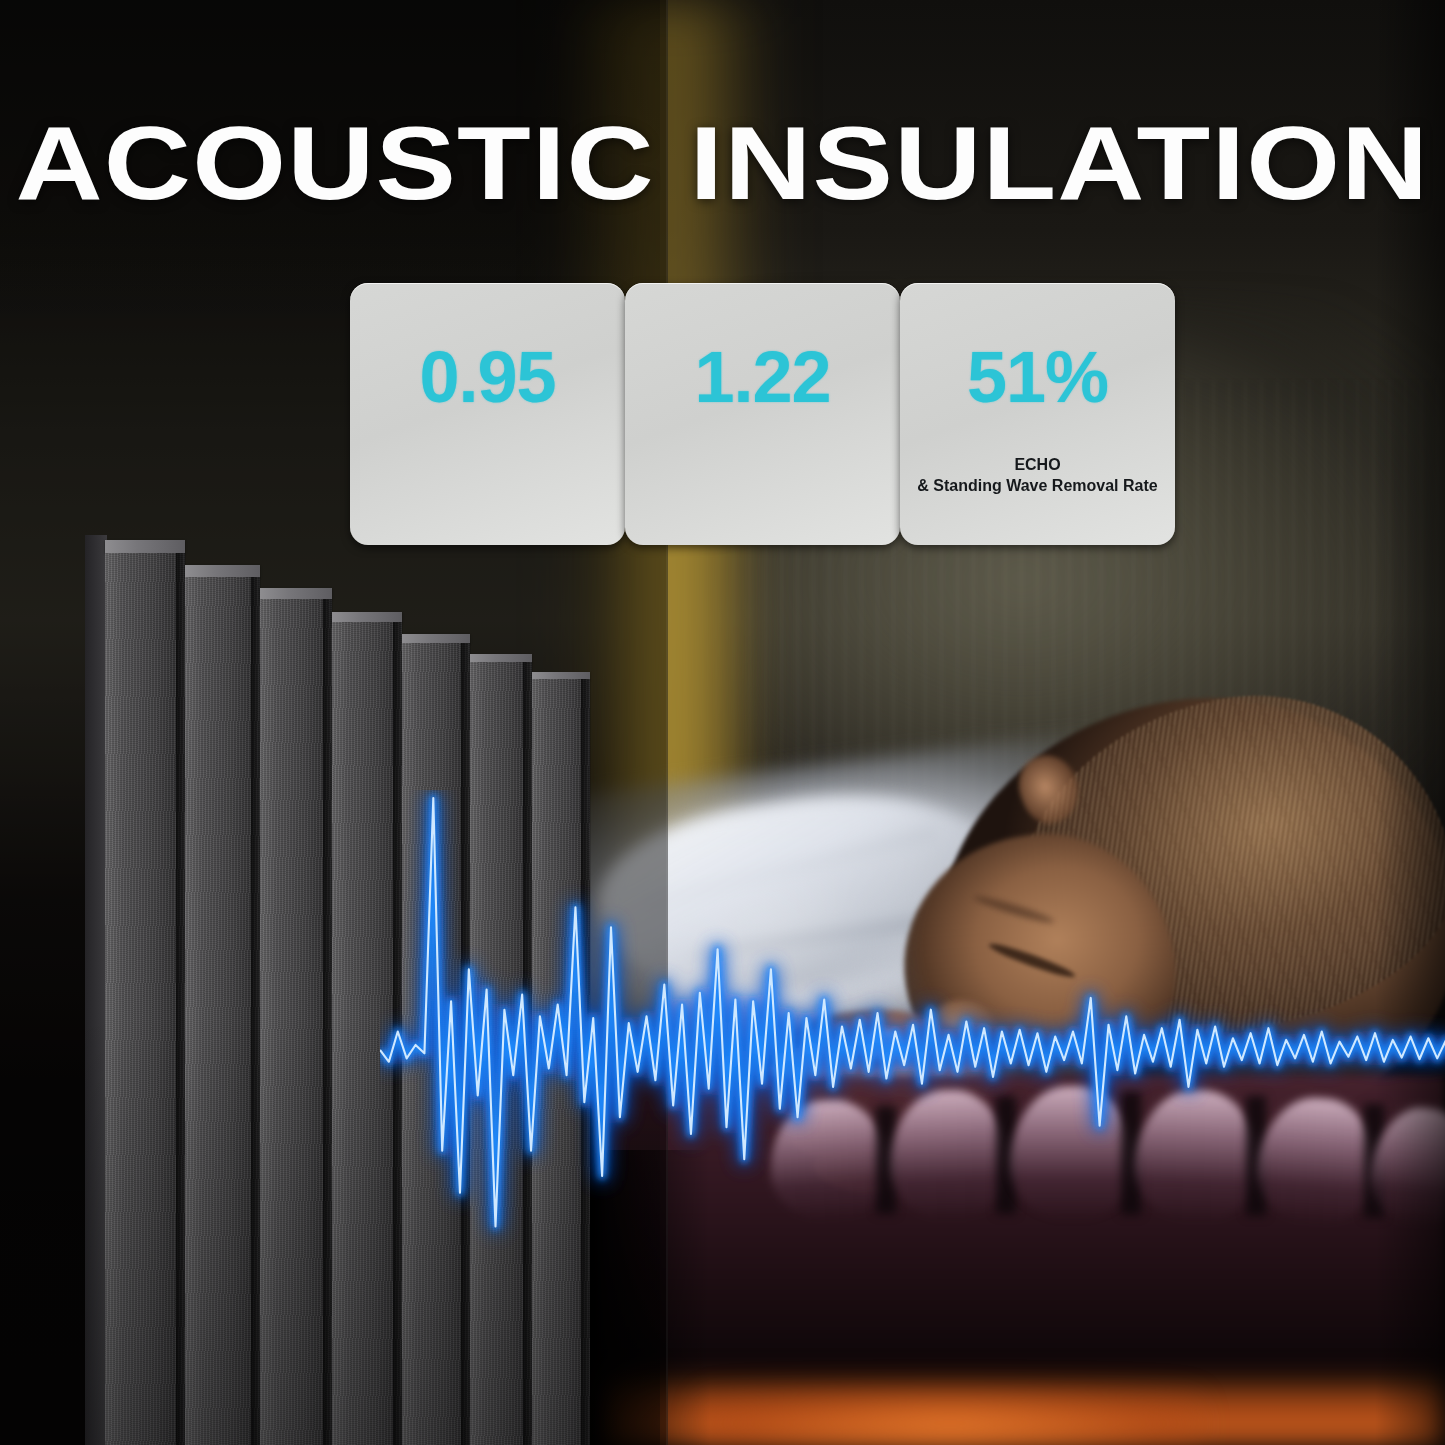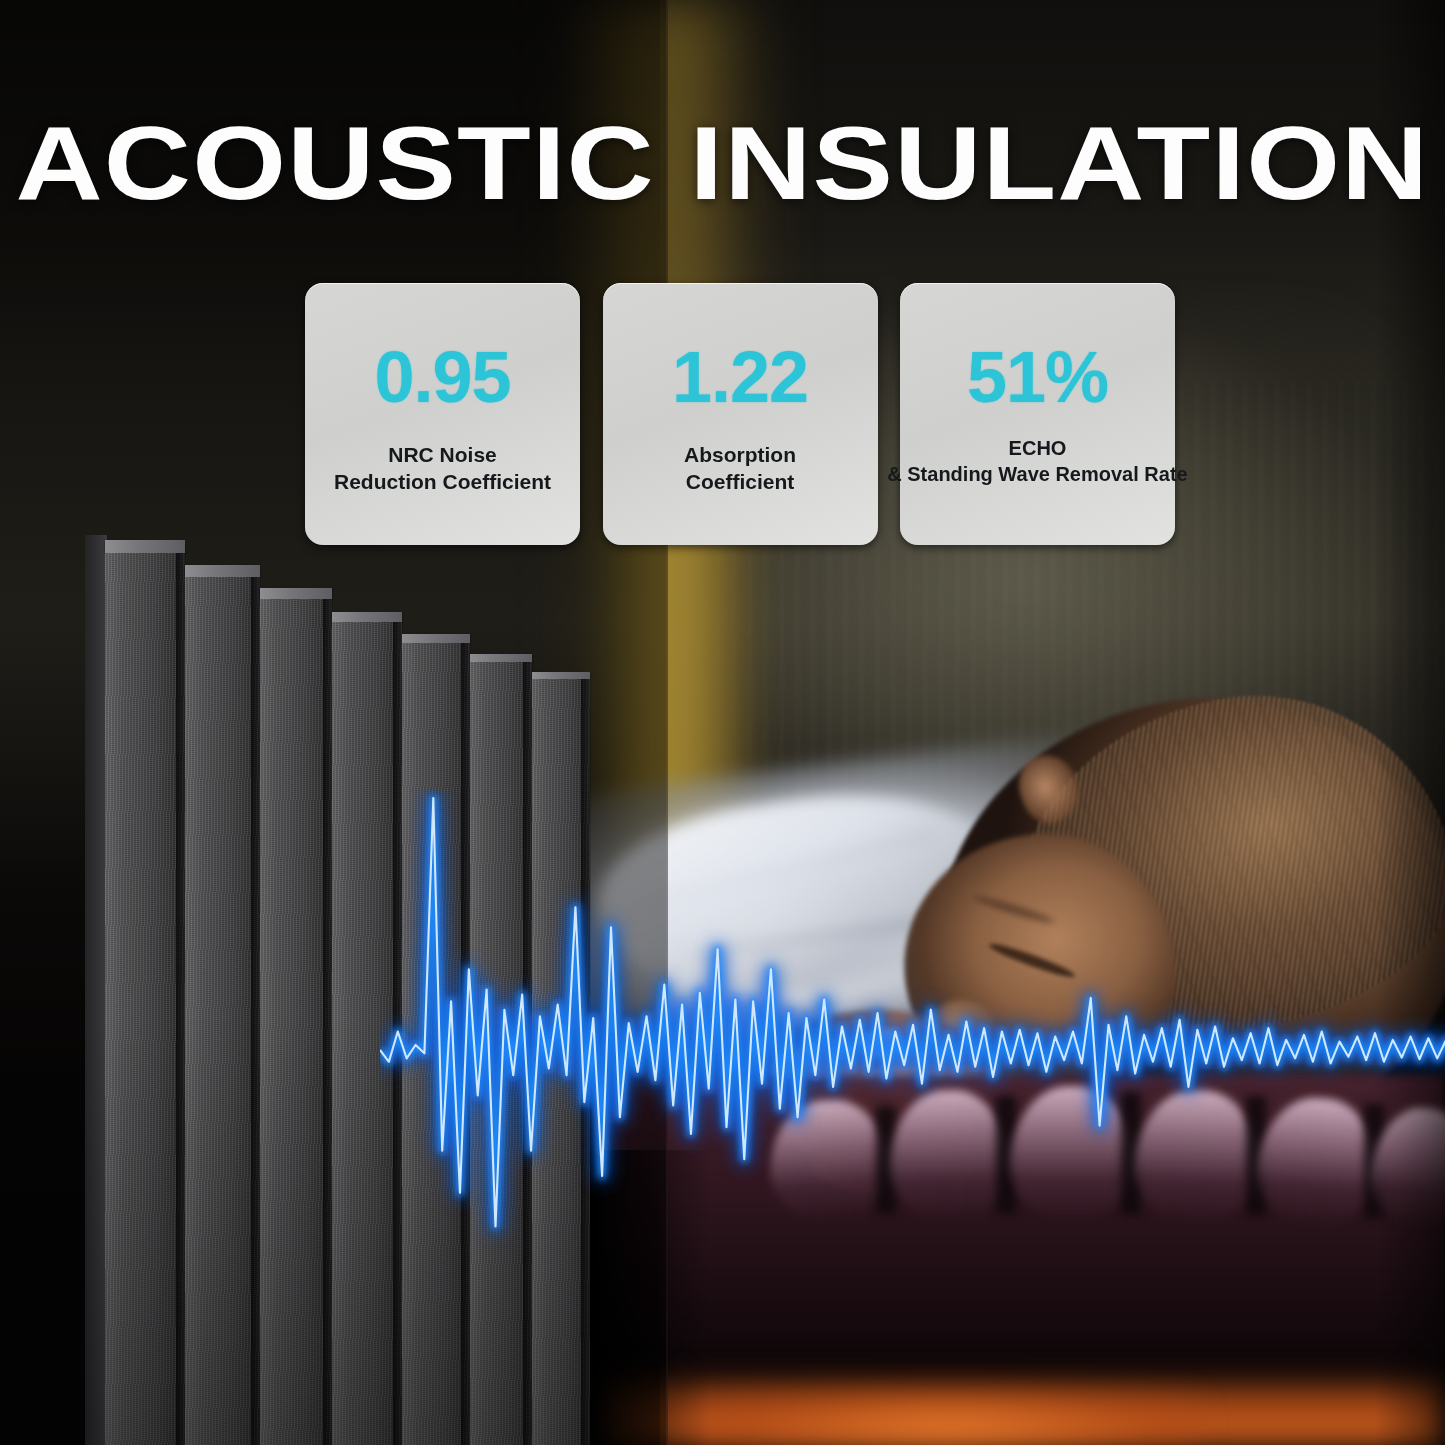--- a/index.html
+++ b/index.html
@@ -347,21 +347,21 @@
     transform:scaleX(1.16);
     transform-origin:50% 50%;
     white-space:nowrap;
     text-shadow:0 2px 10px rgba(0,0,0,.6);
   }
 
   
   .cards{
     position:absolute; left:305px; top:283px;
     width:870px; height:262px;
-    display:flex; justify-content:space-between;
+    display:flex; justify-content:flex-end;
   }
   .card{
     width:275px; height:262px;
     border-radius:18px;
     background:linear-gradient(160deg,#d6d7d5 0%, #cfd0ce 45%, #e2e3e1 100%);
     box-shadow:0 3px 9px rgba(0,0,0,.55), inset 0 1px 0 rgba(255,255,255,.7);
     display:flex; flex-direction:column;
     align-items:center;
     position:relative;
   }
@@ -380,21 +380,21 @@
     left:-16px; right:-16px;
     top:158px;
     text-align:center;
     color:#16191c;
     font-family:"Liberation Sans", sans-serif;
     font-weight:bold;
     font-size:21px;
     line-height:1.3;
     white-space:pre-line;
   }
-  .card-3 .card-label{ font-size:20px; top:152px; }
+  .card-3 .card-label{ font-size:16px; top:172px; }
 
   
   .wave{
     position:absolute;
     left:380px; top:790px;
     width:1075px; height:520px;
     pointer-events:none;
   }
 </style>
 </head>
@@ -501,27 +501,23 @@
     <path id="wave-glow-out" fill="none" stroke="#0a52d8" stroke-width="13" stroke-linejoin="round" filter="url(#glowOuter)" opacity="0.85" d="M0.00 260.00 L8.88 271.76 L17.77 241.52 L26.65 268.40 L35.54 254.96 L44.42 263.36 L53.31 8.00 L62.19 360.80 L71.07 211.28 L79.96 402.80 L88.84 179.36 L97.73 305.36 L106.61 199.52 L115.50 436.40 L124.38 219.68 L133.26 285.20 L142.15 204.56 L151.03 360.80 L159.92 226.40 L168.80 278.48 L177.69 214.64 L186.57 285.20 L195.45 117.20 L204.34 312.08 L213.22 228.08 L222.11 386.00 L230.99 137.36 L239.88 327.20 L248.76 233.12 L257.64 281.84 L266.53 226.40 L275.41 290.24 L284.30 194.48 L293.18 315.44 L302.07 214.64 L310.95 344.00 L319.83 202.88 L328.72 298.64 L337.60 159.20 L346.49 337.28 L355.37 209.60 L364.26 369.20 L373.14 211.28 L382.02 293.60 L390.91 179.36 L399.79 318.80 L408.68 223.04 L417.56 327.20 L426.45 228.08 L435.33 285.20 L444.21 209.60 L453.10 296.96 L461.98 236.48 L470.87 278.48 L479.75 229.76 L488.64 281.84 L497.52 223.04 L506.40 288.56 L515.29 241.52 L524.17 275.12 L533.06 234.80 L541.94 293.60 L550.83 219.68 L559.71 280.16 L568.60 244.88 L577.48 281.84 L586.36 231.44 L595.25 276.80 L604.13 238.16 L613.02 286.88 L621.90 241.52 L630.79 273.44 L639.67 239.84 L648.55 275.12 L657.44 243.20 L666.32 281.84 L675.21 246.56 L684.09 270.08 L692.98 241.52 L701.86 273.44 L710.74 207.92 L719.63 335.60 L728.51 234.80 L737.40 280.16 L746.28 226.40 L755.17 283.52 L764.05 244.88 L772.93 271.76 L781.82 238.16 L790.70 276.80 L799.59 229.76 L808.47 296.96 L817.36 239.84 L826.24 273.44 L835.12 236.48 L844.01 276.80 L852.89 248.24 L861.78 270.08 L870.66 243.20 L879.55 273.44 L888.43 238.16 L897.31 275.12 L906.20 249.92 L915.08 268.40 L923.97 244.88 L932.85 271.76 L941.74 241.52 L950.62 273.44 L959.50 251.60 L968.39 266.72 L977.27 246.56 L986.16 270.08 L995.04 243.20 L1003.93 271.76 L1012.81 249.92 L1021.69 267.56 L1030.58 246.56 L1039.46 269.24 L1048.35 248.24 L1057.23 268.40 L1066.12 249.92 L1075.00 266.72"></path>
     <path id="wave-glow-mid" fill="none" stroke="#1f8cff" stroke-width="7" stroke-linejoin="round" filter="url(#glowMid)" opacity="0.95" d="M0.00 260.00 L8.88 271.76 L17.77 241.52 L26.65 268.40 L35.54 254.96 L44.42 263.36 L53.31 8.00 L62.19 360.80 L71.07 211.28 L79.96 402.80 L88.84 179.36 L97.73 305.36 L106.61 199.52 L115.50 436.40 L124.38 219.68 L133.26 285.20 L142.15 204.56 L151.03 360.80 L159.92 226.40 L168.80 278.48 L177.69 214.64 L186.57 285.20 L195.45 117.20 L204.34 312.08 L213.22 228.08 L222.11 386.00 L230.99 137.36 L239.88 327.20 L248.76 233.12 L257.64 281.84 L266.53 226.40 L275.41 290.24 L284.30 194.48 L293.18 315.44 L302.07 214.64 L310.95 344.00 L319.83 202.88 L328.72 298.64 L337.60 159.20 L346.49 337.28 L355.37 209.60 L364.26 369.20 L373.14 211.28 L382.02 293.60 L390.91 179.36 L399.79 318.80 L408.68 223.04 L417.56 327.20 L426.45 228.08 L435.33 285.20 L444.21 209.60 L453.10 296.96 L461.98 236.48 L470.87 278.48 L479.75 229.76 L488.64 281.84 L497.52 223.04 L506.40 288.56 L515.29 241.52 L524.17 275.12 L533.06 234.80 L541.94 293.60 L550.83 219.68 L559.71 280.16 L568.60 244.88 L577.48 281.84 L586.36 231.44 L595.25 276.80 L604.13 238.16 L613.02 286.88 L621.90 241.52 L630.79 273.44 L639.67 239.84 L648.55 275.12 L657.44 243.20 L666.32 281.84 L675.21 246.56 L684.09 270.08 L692.98 241.52 L701.86 273.44 L710.74 207.92 L719.63 335.60 L728.51 234.80 L737.40 280.16 L746.28 226.40 L755.17 283.52 L764.05 244.88 L772.93 271.76 L781.82 238.16 L790.70 276.80 L799.59 229.76 L808.47 296.96 L817.36 239.84 L826.24 273.44 L835.12 236.48 L844.01 276.80 L852.89 248.24 L861.78 270.08 L870.66 243.20 L879.55 273.44 L888.43 238.16 L897.31 275.12 L906.20 249.92 L915.08 268.40 L923.97 244.88 L932.85 271.76 L941.74 241.52 L950.62 273.44 L959.50 251.60 L968.39 266.72 L977.27 246.56 L986.16 270.08 L995.04 243.20 L1003.93 271.76 L1012.81 249.92 L1021.69 267.56 L1030.58 246.56 L1039.46 269.24 L1048.35 248.24 L1057.23 268.40 L1066.12 249.92 L1075.00 266.72"></path>
     <path id="wave-core" fill="none" stroke="#cfe8ff" stroke-width="2.1" stroke-linejoin="round" d="M0.00 260.00 L8.88 271.76 L17.77 241.52 L26.65 268.40 L35.54 254.96 L44.42 263.36 L53.31 8.00 L62.19 360.80 L71.07 211.28 L79.96 402.80 L88.84 179.36 L97.73 305.36 L106.61 199.52 L115.50 436.40 L124.38 219.68 L133.26 285.20 L142.15 204.56 L151.03 360.80 L159.92 226.40 L168.80 278.48 L177.69 214.64 L186.57 285.20 L195.45 117.20 L204.34 312.08 L213.22 228.08 L222.11 386.00 L230.99 137.36 L239.88 327.20 L248.76 233.12 L257.64 281.84 L266.53 226.40 L275.41 290.24 L284.30 194.48 L293.18 315.44 L302.07 214.64 L310.95 344.00 L319.83 202.88 L328.72 298.64 L337.60 159.20 L346.49 337.28 L355.37 209.60 L364.26 369.20 L373.14 211.28 L382.02 293.60 L390.91 179.36 L399.79 318.80 L408.68 223.04 L417.56 327.20 L426.45 228.08 L435.33 285.20 L444.21 209.60 L453.10 296.96 L461.98 236.48 L470.87 278.48 L479.75 229.76 L488.64 281.84 L497.52 223.04 L506.40 288.56 L515.29 241.52 L524.17 275.12 L533.06 234.80 L541.94 293.60 L550.83 219.68 L559.71 280.16 L568.60 244.88 L577.48 281.84 L586.36 231.44 L595.25 276.80 L604.13 238.16 L613.02 286.88 L621.90 241.52 L630.79 273.44 L639.67 239.84 L648.55 275.12 L657.44 243.20 L666.32 281.84 L675.21 246.56 L684.09 270.08 L692.98 241.52 L701.86 273.44 L710.74 207.92 L719.63 335.60 L728.51 234.80 L737.40 280.16 L746.28 226.40 L755.17 283.52 L764.05 244.88 L772.93 271.76 L781.82 238.16 L790.70 276.80 L799.59 229.76 L808.47 296.96 L817.36 239.84 L826.24 273.44 L835.12 236.48 L844.01 276.80 L852.89 248.24 L861.78 270.08 L870.66 243.20 L879.55 273.44 L888.43 238.16 L897.31 275.12 L906.20 249.92 L915.08 268.40 L923.97 244.88 L932.85 271.76 L941.74 241.52 L950.62 273.44 L959.50 251.60 L968.39 266.72 L977.27 246.56 L986.16 270.08 L995.04 243.20 L1003.93 271.76 L1012.81 249.92 L1021.69 267.56 L1030.58 246.56 L1039.46 269.24 L1048.35 248.24 L1057.23 268.40 L1066.12 249.92 L1075.00 266.72"></path>
   </svg>
 
   <div class="title">ACOUSTIC INSULATION</div>
 
   <div class="cards">
     <div class="card card-1">
       <div class="card-value">0.95</div>
-      <div class="card-label">NRC Noise
-Reduction Coefficient</div>
     </div>
     <div class="card card-2">
       <div class="card-value">1.22</div>
-      <div class="card-label">Absorption
-Coefficient</div>
     </div>
     <div class="card card-3">
       <div class="card-value">51%</div>
       <div class="card-label">ECHO
 &amp; Standing Wave Removal Rate</div>
     </div>
   </div>
 
 </div>
 

